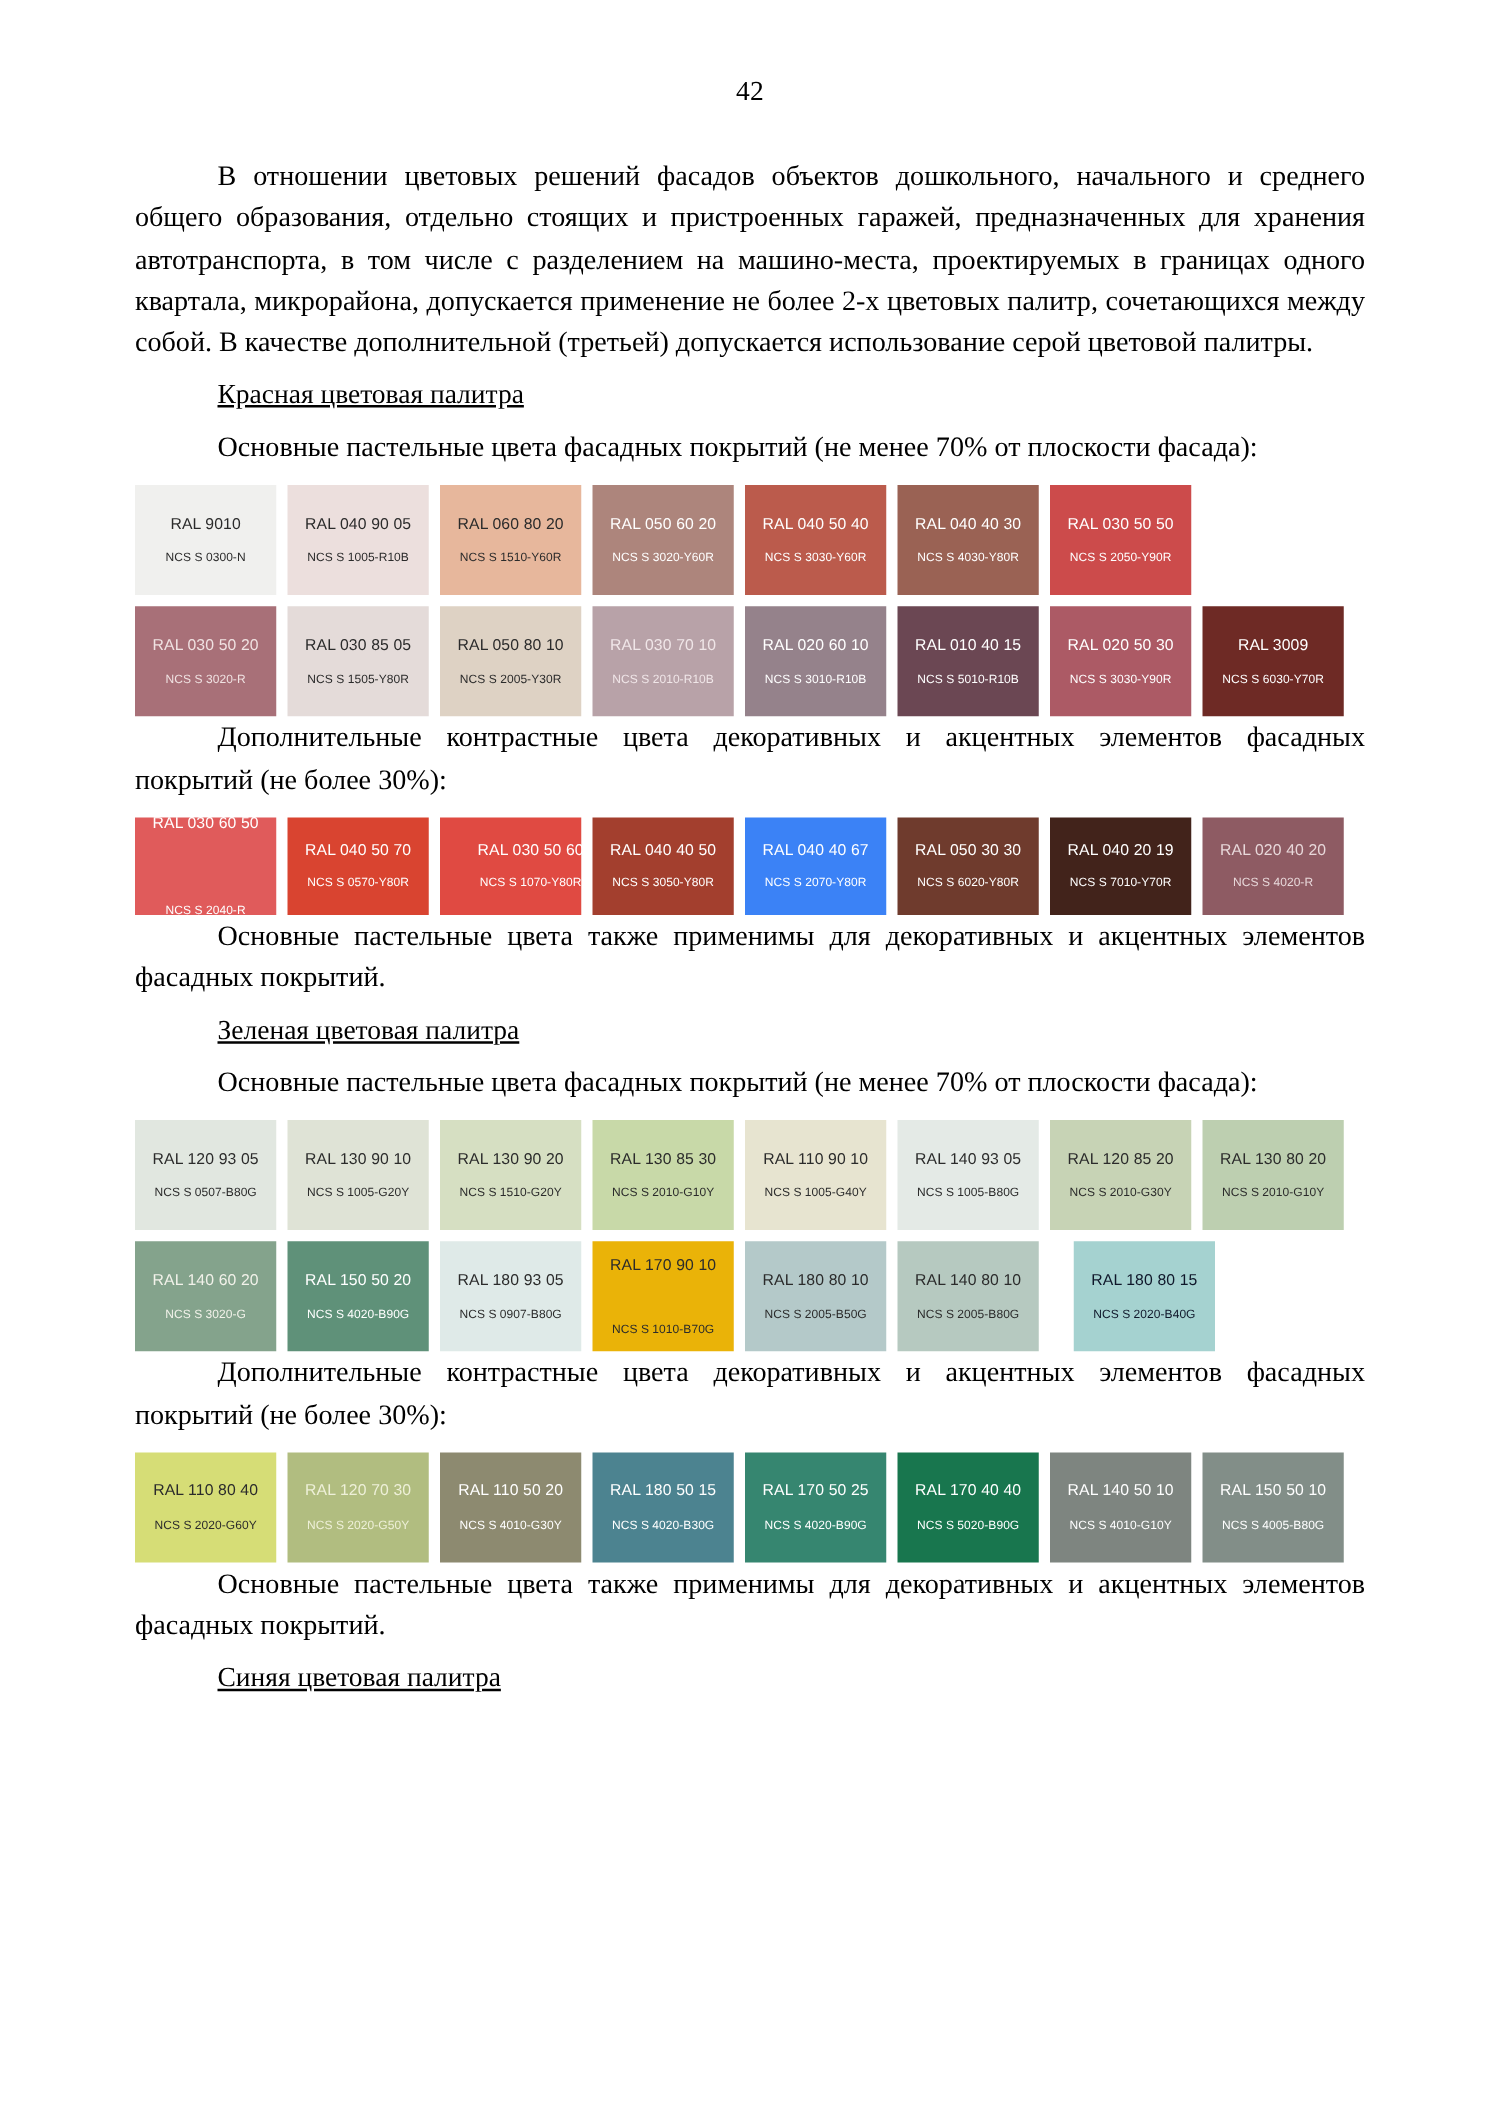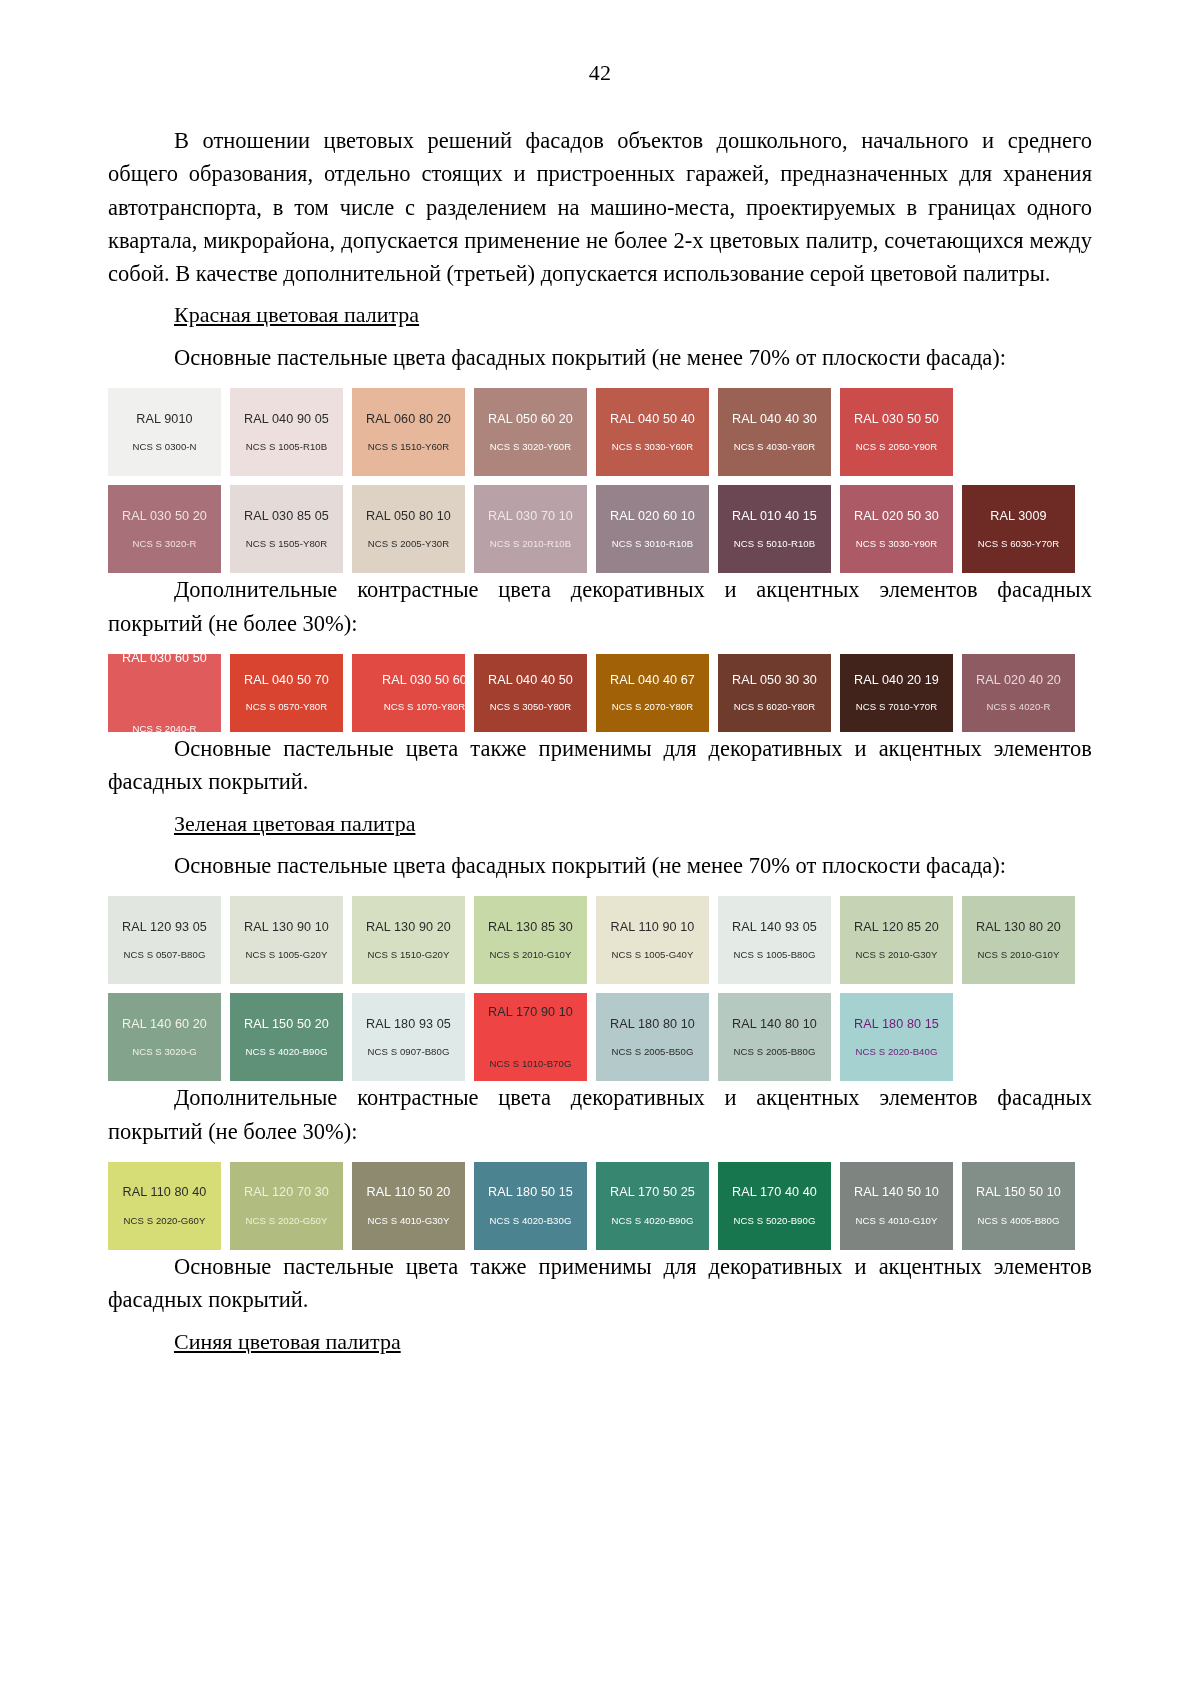--- a/index.html
+++ b/index.html
@@ -187,21 +187,21 @@
           <div class="ncs">NCS S 0570-Y80R</div>
         </div>
         <div class="swatch short" style="background: rgb(224, 74, 66); color: rgb(255, 255, 255); padding-left: 32px;">
           <div class="ral">RAL 030 50 60</div>
           <div class="ncs">NCS S 1070-Y80R</div>
         </div>
         <div class="swatch short" style="background: rgb(163, 63, 46); color: rgb(255, 255, 255);">
           <div class="ral">RAL 040 40 50</div>
           <div class="ncs">NCS S 3050-Y80R</div>
         </div>
-        <div class="swatch short" style="background: #a16207; color: rgb(255, 255, 255);">
+        <div class="swatch short" style="background: #3b82f6; color: rgb(255, 255, 255);">
           <div class="ral">RAL 040 40 67</div>
           <div class="ncs">NCS S 2070-Y80R</div>
         </div>
         <div class="swatch short" style="background: rgb(111, 59, 45); color: rgb(255, 255, 255);">
           <div class="ral">RAL 050 30 30</div>
           <div class="ncs">NCS S 6020-Y80R</div>
         </div>
         <div class="swatch short" style="background: rgb(66, 35, 27); color: rgb(255, 255, 255);">
           <div class="ral">RAL 040 20 19</div>
           <div class="ncs">NCS S 7010-Y70R</div>
@@ -258,33 +258,33 @@
           <div class="ncs">NCS S 3020-G</div>
         </div>
         <div class="swatch" style="background: rgb(95, 145, 121); color: rgb(255, 255, 255);">
           <div class="ral">RAL 150 50 20</div>
           <div class="ncs">NCS S 4020-B90G</div>
         </div>
         <div class="swatch" style="background: rgb(223, 234, 232); color: rgb(43, 43, 43);">
           <div class="ral">RAL 180 93 05</div>
           <div class="ncs">NCS S 0907-B80G</div>
         </div>
-        <div class="swatch" style="background: #ef4444; color: rgb(43, 43, 43); gap: 24px;">
+        <div class="swatch" style="background: #eab308; color: rgb(43, 43, 43); gap: 24px;">
           <div class="ral">RAL 170 90 10</div>
           <div class="ncs">NCS S 1010-B70G</div>
         </div>
         <div class="swatch" style="background: rgb(180, 201, 201); color: rgb(43, 43, 43);">
           <div class="ral">RAL 180 80 10</div>
           <div class="ncs">NCS S 2005-B50G</div>
         </div>
         <div class="swatch" style="background: rgb(182, 201, 192); color: rgb(43, 43, 43);">
           <div class="ral">RAL 140 80 10</div>
           <div class="ncs">NCS S 2005-B80G</div>
         </div>
-        <div class="swatch" style="background: rgb(165, 210, 208); color: #701a75;">
+        <div class="swatch" style="background: rgb(165, 210, 208); color: #0f172a; margin-left: 19px;">
           <div class="ral">RAL 180 80 15</div>
           <div class="ncs">NCS S 2020-B40G</div>
         </div>
       </div>
 
     <p class="body-text tail-block">Дополнительные контрастные цвета декоративных и акцентных элементов фасадных покрытий (не более 30%):</p>
 
     <div class="swatch-row">
         <div class="swatch" style="background: rgb(214, 221, 118); color: rgb(43, 43, 43);">
           <div class="ral">RAL 110 80 40</div>

